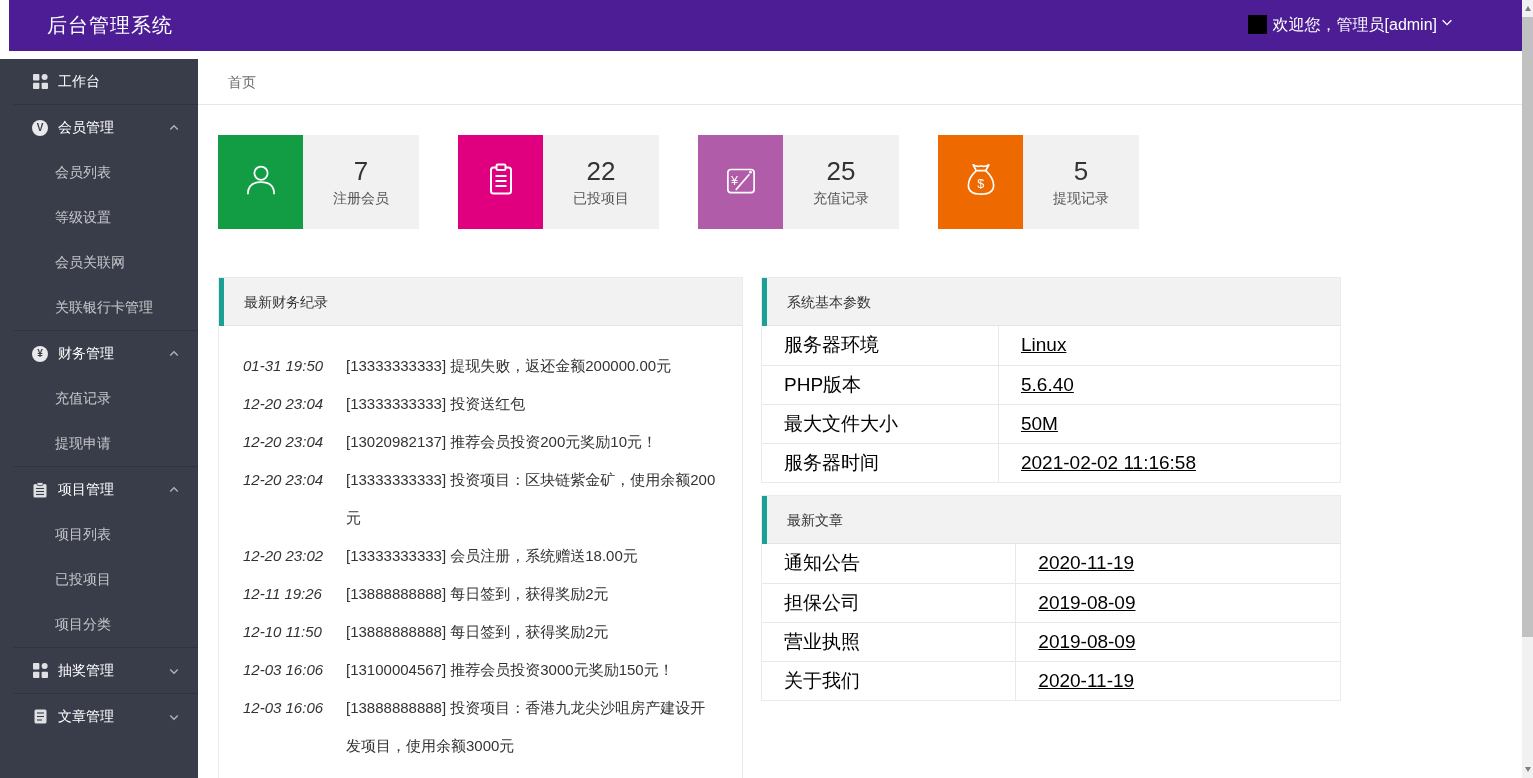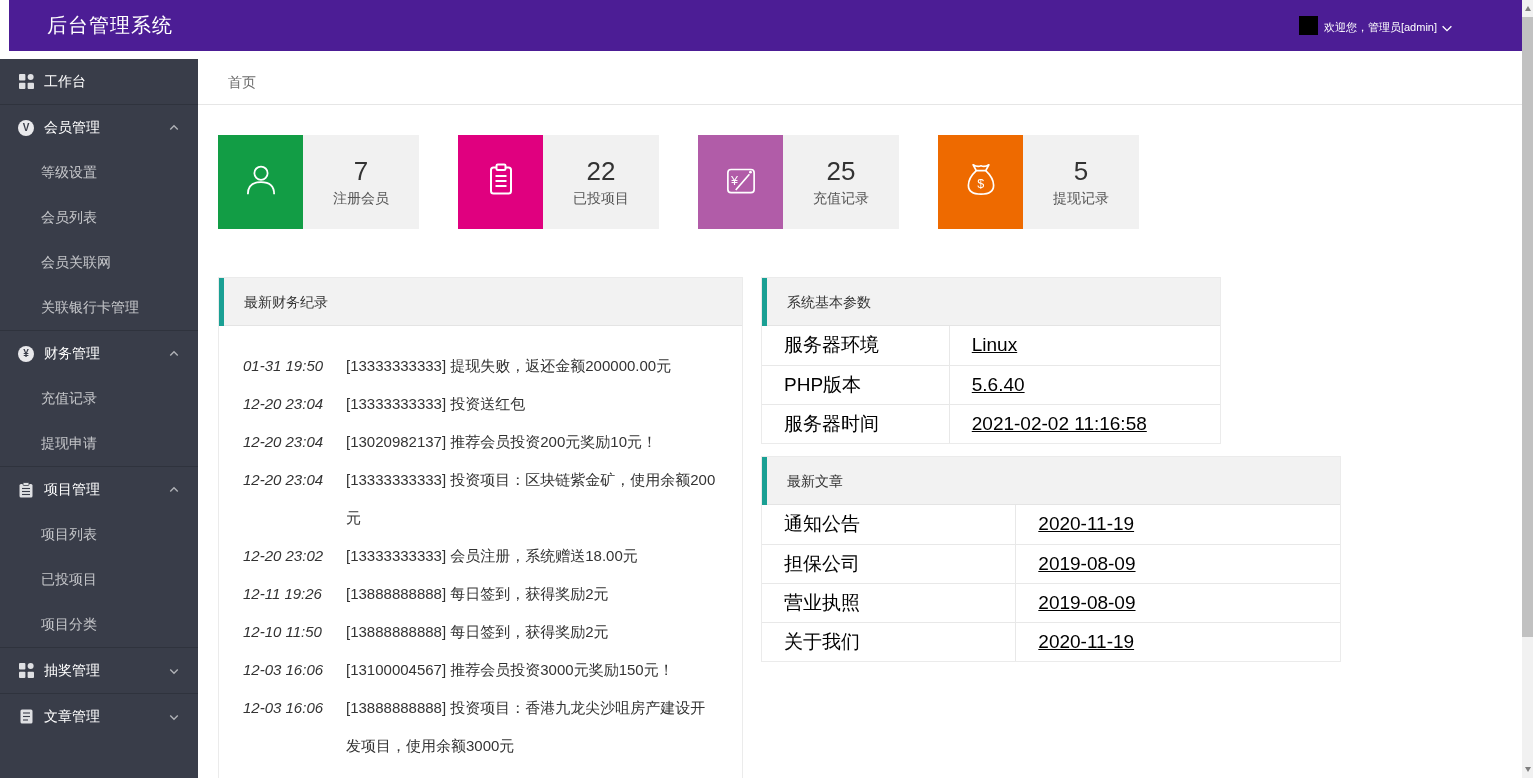--- a/index.html
+++ b/index.html
@@ -2,36 +2,36 @@
 <html><head>
 <meta charset="utf-8">
 <style>
   * { margin:0; padding:0; box-sizing:border-box; }
   html,body { width:1533px; height:778px; overflow:hidden; font-family:"Liberation Sans","DejaVu Sans",sans-serif; background:#fff; }
   body { position:relative; }
 
   
   .topbar { position:absolute; left:0; top:0; width:1522px; height:51px; background:#4c1d95; display:flex; align-items:center;margin-left:9px; }
   .brand { color:#fff; font-size:20px; letter-spacing:1px; padding-left:38px; }
-  .top-right { margin-left:auto; display:flex; align-items:flex-end; padding-right:77px; color:#fff; font-size:11px; }
+  .top-right { margin-left:auto; display:flex; align-items:flex-start; padding-right:77px; color:#fff; font-size:16px; }
   .avatar { width:19px; height:19px; background:#000; margin-right:6px; }
   .top-chev { margin-left:3px; display:inline-flex; }
 
   
   .scrollbar { position:absolute; right:0; top:0; width:11px; height:778px; background:#f1f1f1; }
   .sb-btn { width:11px; height:17px; display:flex; align-items:center; justify-content:center; }
   .sb-up { position:absolute; top:0; }
   .sb-down { position:absolute; bottom:0; }
   .tri-up { width:0; height:0; border-left:3.5px solid transparent; border-right:3.5px solid transparent; border-bottom:5px solid #7f7f7f; }
   .tri-down { width:0; height:0; border-left:3.5px solid transparent; border-right:3.5px solid transparent; border-top:5px solid #7f7f7f; }
   .sb-thumb { position:absolute; top:17px; left:0; width:11px; height:620px; background:#c1c1c1; }
 
   
   .sidebar { position:absolute; left:0; top:59px; width:198px; height:719px; background:#393D49; overflow:hidden; }
-  .side-section { border-top:1px solid #2f333d; }
+  .side-section { border-top:1px solid #2f333d;margin-left:14px; }
   .side-section:first-child { border-top:none; }
   .side-top { height:45px; display:flex; align-items:center; padding:0 18px; color:#fff; font-size:14px; cursor:pointer; }
   .side-top .lbl { margin-left:10px; }
   .side-chev { margin-left:auto; display:inline-flex; opacity:.8; }
   .side-sub { height:45px; line-height:45px; padding-left:41px; color:rgba(255,255,255,.7); font-size:14px; cursor:pointer; }
   .ic16 { width:16px; height:16px; flex:0 0 16px; display:inline-flex; align-items:center; justify-content:center; }
   .circle-ic { width:16px; height:16px; border-radius:50%; background:#e9e9ec; color:#393D49; font-size:10px; font-weight:bold; display:inline-flex; align-items:center; justify-content:center; }
 
   
   .main { position:absolute; left:198px; top:59px; width:1324px; height:719px; background:#fff; }
@@ -50,21 +50,21 @@
   .bg-purple { background:#B15CA8; }
   .bg-orange { background:#EE6A00; }
 
   
   .panels { display:flex; margin-top:48px; }
   .panel { border:1px solid #ebebeb; background:#fff; }
   .panel-head { position:relative; height:48px; line-height:48px; background:#f2f2f2; font-size:14px; color:#333; padding-left:25px; border-bottom:1px solid #e4e4e4; }
   .panel-accent { position:absolute; left:0; top:0; width:5px; height:48px; background:#1AA094; }
   .panel-finance { width:525px; margin-right:18px; align-self:flex-start; }
   .right-col { width:580px; display:flex; flex-direction:column; }
-  .panel-system { width:460px; }
+  .panel-system { width:580px; }
   .panel-articles { width:580px; margin-top:12px; }
 
   .records { padding:21px 24px 19px 24px; }
   .record { display:flex; font-size:15px; color:#333; line-height:38px; }
   .rec-time { width:80px; flex:0 0 80px; margin-right:23px; white-space:nowrap;font-style:italic; }
   .rec-text { flex:1; }
 
   .trows { }
   .trow { display:flex; font-size:19px; color:#000000; height:39px; line-height:38px; }
   .trow + .trow { border-top:1px solid #e8e8e8; }
@@ -110,22 +110,22 @@
       <span class="ic16">
           <span class="circle-ic">V</span>
         </span>
       <span class="lbl">会员管理</span>
       <span class="side-chev">
         <svg width="12" height="12" viewBox="0 0 16 16">
             <polyline points="3,10 8,5 13,10" fill="none" stroke="#cfd0d3" stroke-width="1.8"></polyline>
           </svg>
       </span>
     </div>
+    <div class="side-sub">会员列表</div>
     <div class="side-sub">等级设置</div>
-    <div class="side-sub">会员列表</div>
     <div class="side-sub">会员关联网</div>
     <div class="side-sub">关联银行卡管理</div>
   </div>
 
   <div class="side-section">
     <div class="side-top">
       <span class="ic16">
           <span class="circle-ic">¥</span>
         </span>
       <span class="lbl">财务管理</span>
@@ -334,20 +334,24 @@
           <div class="trows">
             <div class="trow">
                 <span class="tcell-label w41">服务器环境</span>
                 <span class="tcell-value">Linux</span>
               </div>
             <div class="trow">
                 <span class="tcell-label w41">PHP版本</span>
                 <span class="tcell-value">5.6.40</span>
               </div>
             <div class="trow">
+                <span class="tcell-label w41">最大文件大小</span>
+                <span class="tcell-value">50M</span>
+              </div>
+            <div class="trow">
                 <span class="tcell-label w41">服务器时间</span>
                 <span class="tcell-value">2021-02-02 11:16:58</span>
               </div>
           </div>
         </div>
 
         <div class="panel panel-articles">
           <div class="panel-head">
             <span class="panel-accent"></span>
             <span>最新文章</span>

